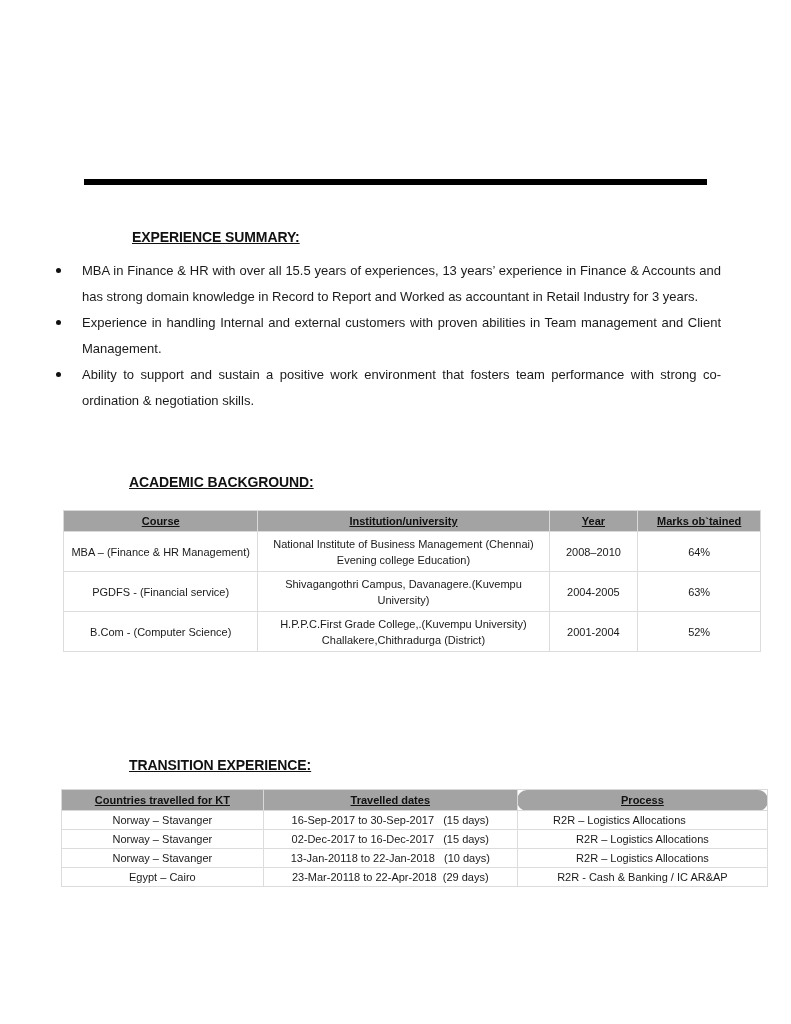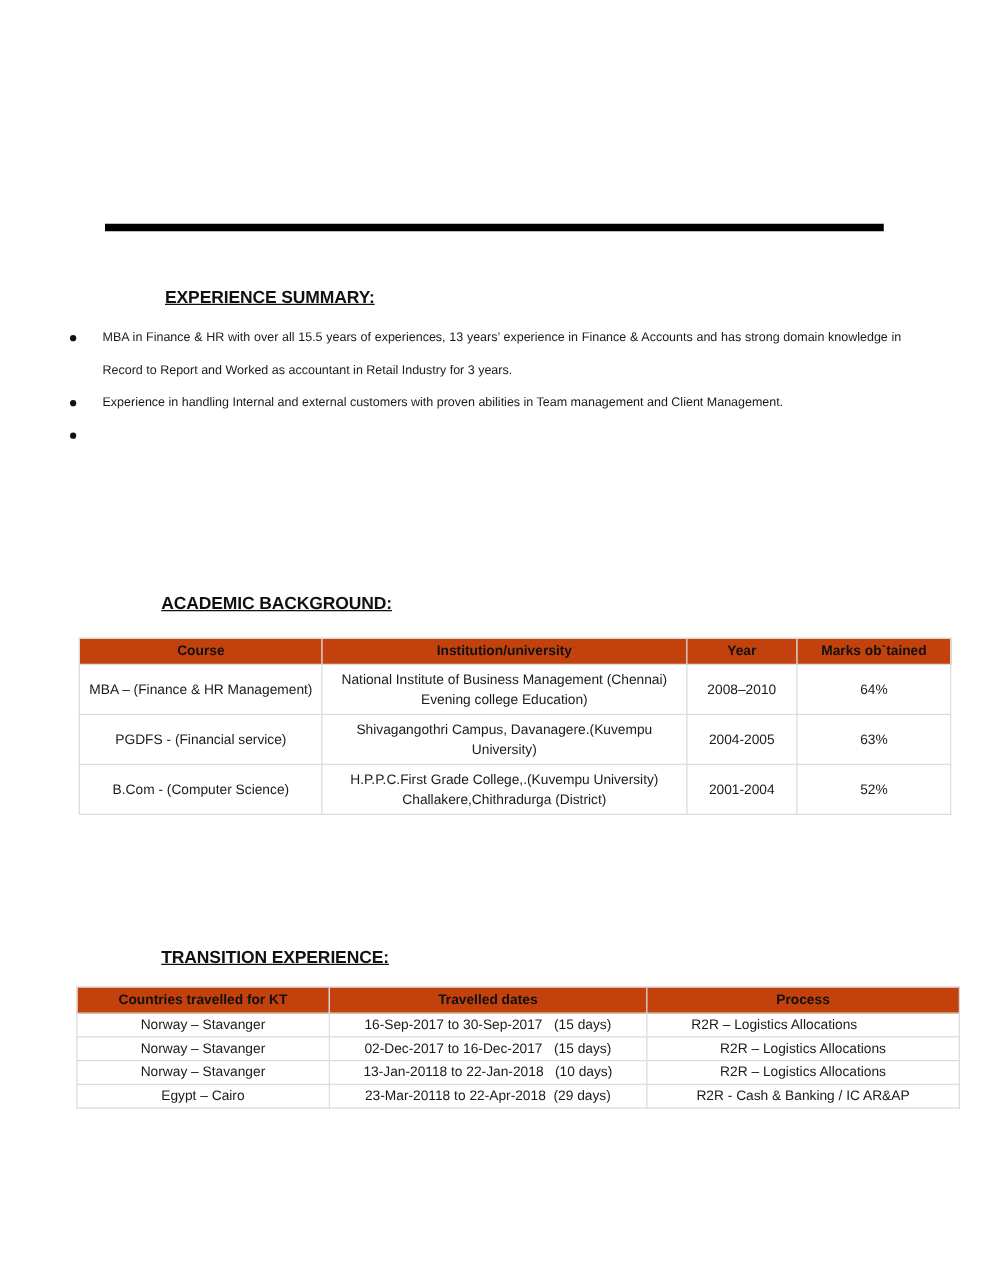--- a/index.html
+++ b/index.html
@@ -5,48 +5,48 @@
   html, body { margin: 0; padding: 0; background: #ffffff; }
   body { width: 791px; height: 1024px; position: relative; overflow: hidden;
          font-family: "Liberation Sans", "DejaVu Sans", sans-serif; color: #111; }
   .rule { position: absolute; left: 84px; top: 179px; width: 623px; height: 6px; background: #000; }
   .heading { position: absolute; font-weight: bold; font-size: 14px; text-decoration: underline;
              letter-spacing: -0.1px; color: #111; margin-left: 48px; }
   #h-exp { left: 84px; top: 229px; }
   #h-acad { left: 81px; top: 474px; }
   #h-trans { left: 81px; top: 757px; }
   .bullets { position: absolute; left: 56px; top: 258px; width: 665px; margin: 0; padding: 0; list-style: none; }
-  .bullets li { position: relative; padding-left: 26px; font-size: 10px; line-height: 26px;
+  .bullets li { position: relative; padding-left: 26px; font-size: 13px; line-height: 26px;
                 text-align: justify; color: #1a1a1a; }
   .bullets li .dot { position: absolute; left: 0; top: 10px; width: 5px; height: 5px; border-radius: 50%; background: #111; }
   table { position: absolute; border-collapse: collapse; font-size: 11px; color: #1a1a1a; }
-  th { background: #c2410c; font-weight: bold; text-align: center; border: 1px solid #d9d9d9; color: #111; }
+  th { background: #a3a3a3; font-weight: bold; text-align: center; border: 1px solid #d9d9d9; color: #111; text-decoration: underline; }
   td { text-align: center; border: 1px solid #dcdcdc; }
   #acad-table { left: 63px; top: 510px; width: 698px; }
   #acad-table th { height: 20px; padding: 0 4px; }
   #acad-table td { height: 39px; padding: 0 6px; line-height: 16px; }
   #acad-table .c1 { width: 186px; } #acad-table .c2 { width: 283px; }
   #acad-table .c3 { width: 80px; } #acad-table .c4 { width: 114px; margin-top: 40px; }
   #trans-table { left: 61px; top: 789px; width: 707px; }
   #trans-table th { height: 18px; }
   #trans-table td { height: 18px; padding: 0 4px; }
-  #trans-table .c1 { width: 197px; } #trans-table .c2 { width: 249px; } #trans-table .c3 { width: 245px; }
+  #trans-table .c1 { width: 197px; } #trans-table .c2 { width: 249px; } #trans-table .c3 { width: 245px; border-radius: 10px; }
   .proc-0 { padding-right: 50px !important; }
   b { font-weight: normal; }
 </style>
 </head>
 <body>
 
 <div class="rule"></div>
 
 <div class="heading" id="h-exp">EXPERIENCE SUMMARY:</div>
 <ul class="bullets">
   <li><span class="dot"></span><span>MBA in Finance &amp; HR with over all 15.5 years of experiences, 13 years’ experience in Finance &amp; Accounts and has strong domain knowledge in Record to Report and Worked as accountant in Retail Industry for 3 years.</span></li>
   <li><span class="dot"></span><span>Experience in handling Internal and external customers with proven abilities in Team management and Client Management.</span></li>
-  <li><span class="dot"></span></li>
+  <li><span class="dot"></span><span>Ability to support and sustain a positive work environment that fosters team performance with strong co-ordination &amp; negotiation skills.</span></li>
 </ul>
 
 <div class="heading" id="h-acad">ACADEMIC BACKGROUND:</div>
 <table id="acad-table">
   <thead>
     <tr>
       <th class="c1">Course</th>
       <th class="c2">Institution/university</th>
       <th class="c3">Year</th>
       <th class="c4">Marks ob`tained</th>

